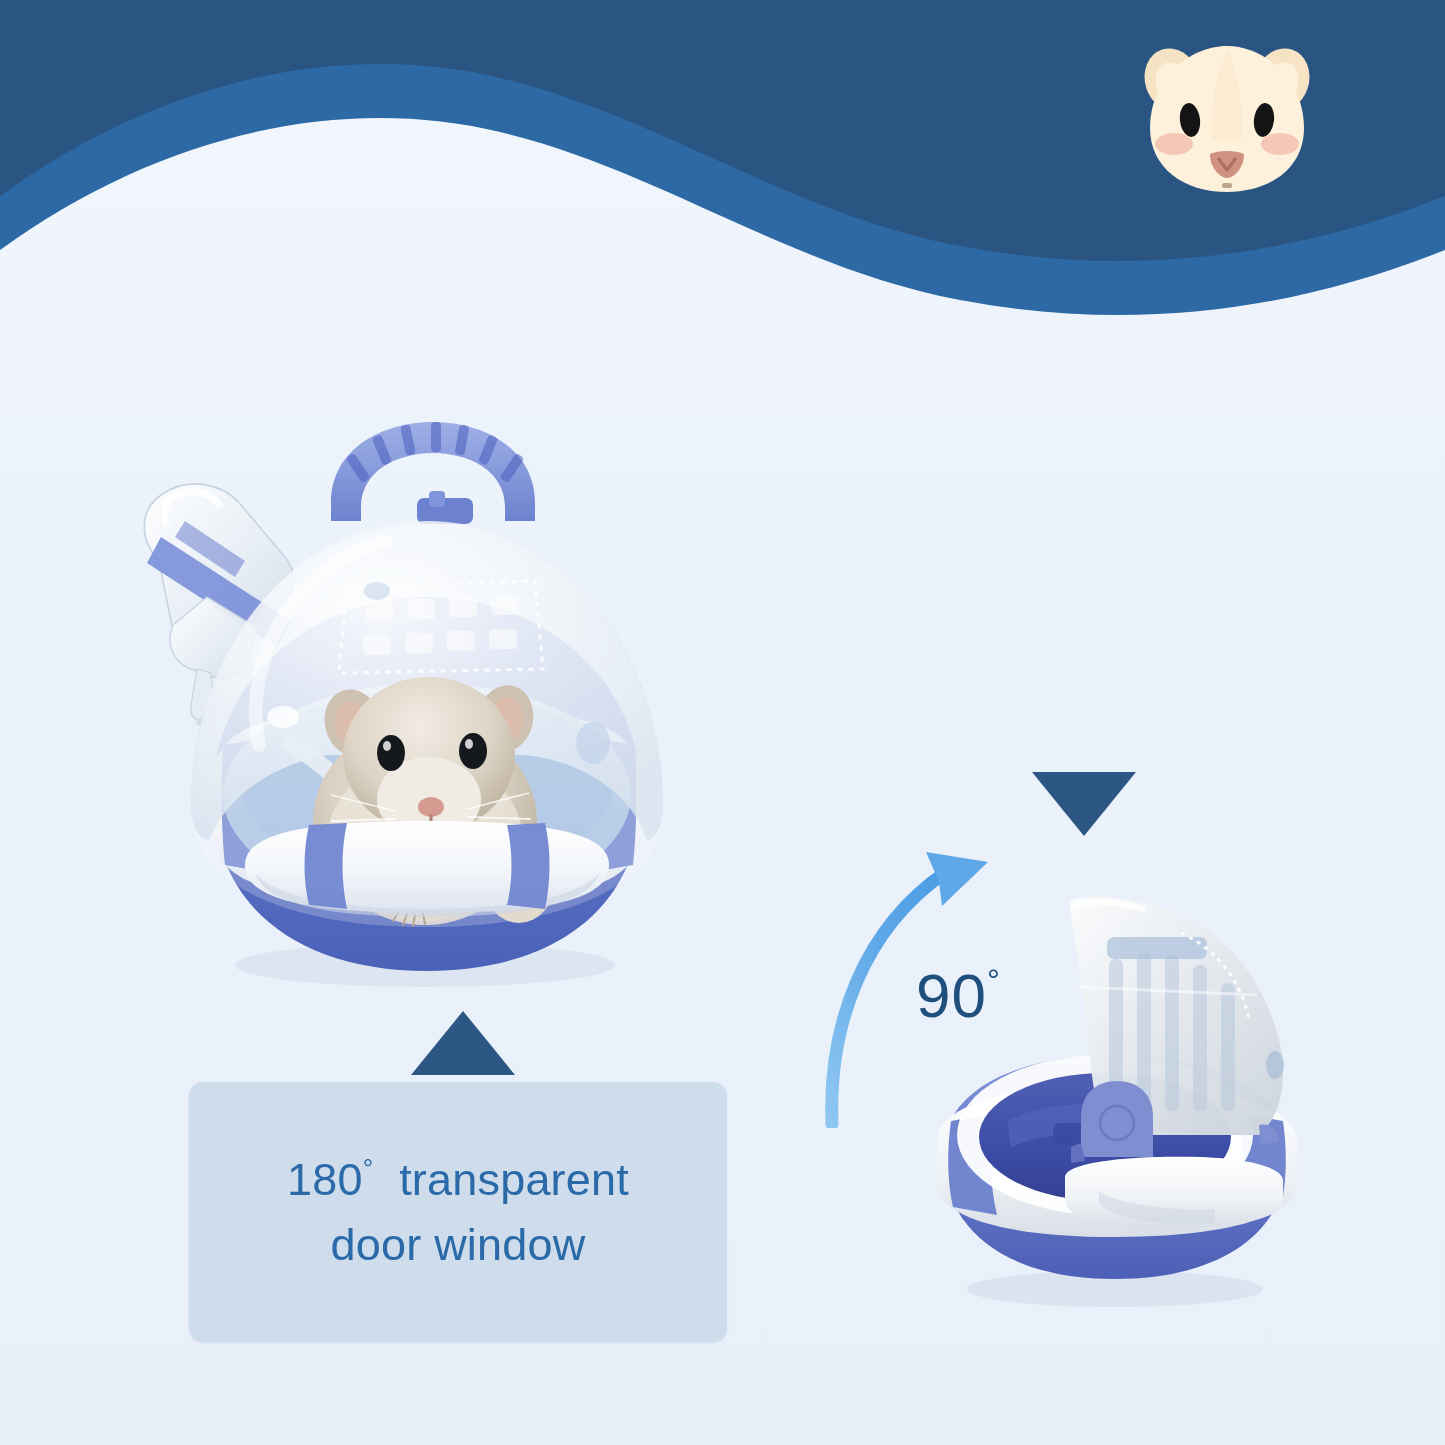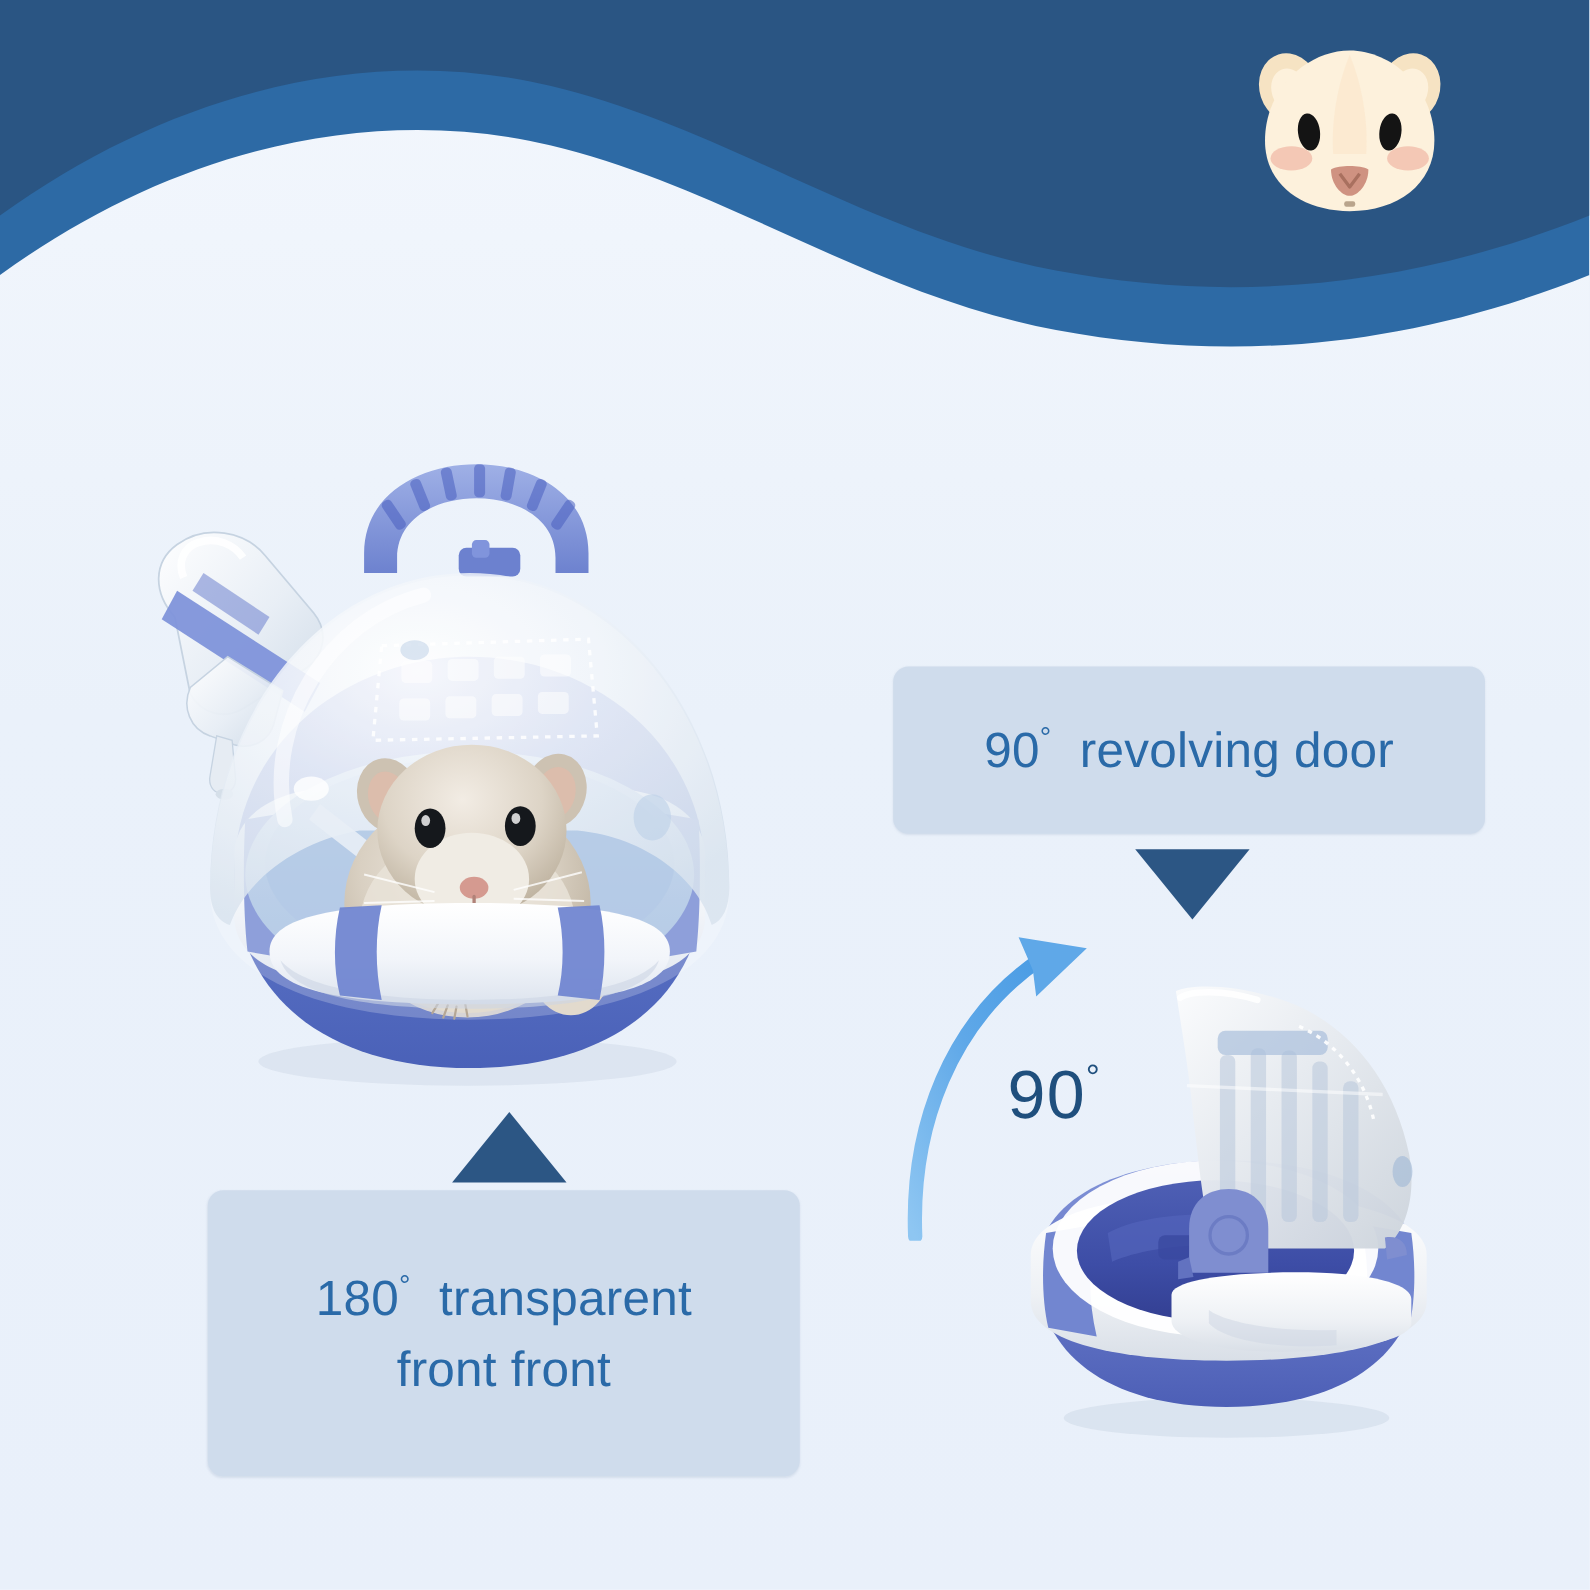--- a/index.html
+++ b/index.html
@@ -435,26 +435,21 @@
       </defs>
       <path d="M14 296 C10 196 46 100 128 44" fill="none" stroke="url(#arcG)" stroke-width="13" stroke-linecap="round"></path>
       <path d="M108 24 L170 34 L124 78 L121 54 Z" fill="#5fa8e8"></path>
     </svg>
   </div>
 
   <div class="arc-label">
     <span>90</span><span class="deg">°</span>
   </div>
 
-  <div class="callout" id="callout-revolving">
-    <div class="line">
-      <span>90</span><span class="deg">°</span><span class="gapsp"></span><span>revolving door</span>
-    </div>
-  </div>
 
   <div class="callout" id="callout-window">
     <div class="line">
       <span>180</span><span class="deg">°</span><span class="gapsp"></span><span>transparent</span>
     </div>
-    <div class="line">front front</div>
+    <div class="line">door window</div>
   </div>
 
 </div>
 
 </body></html>

